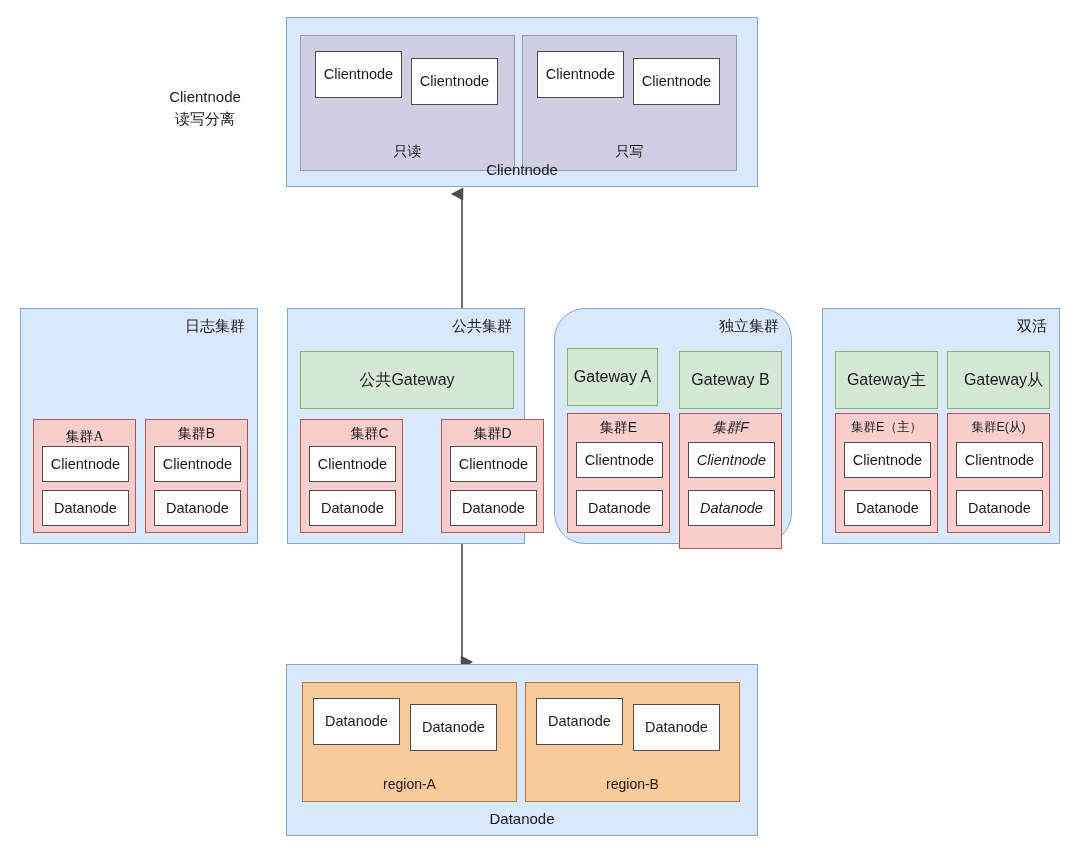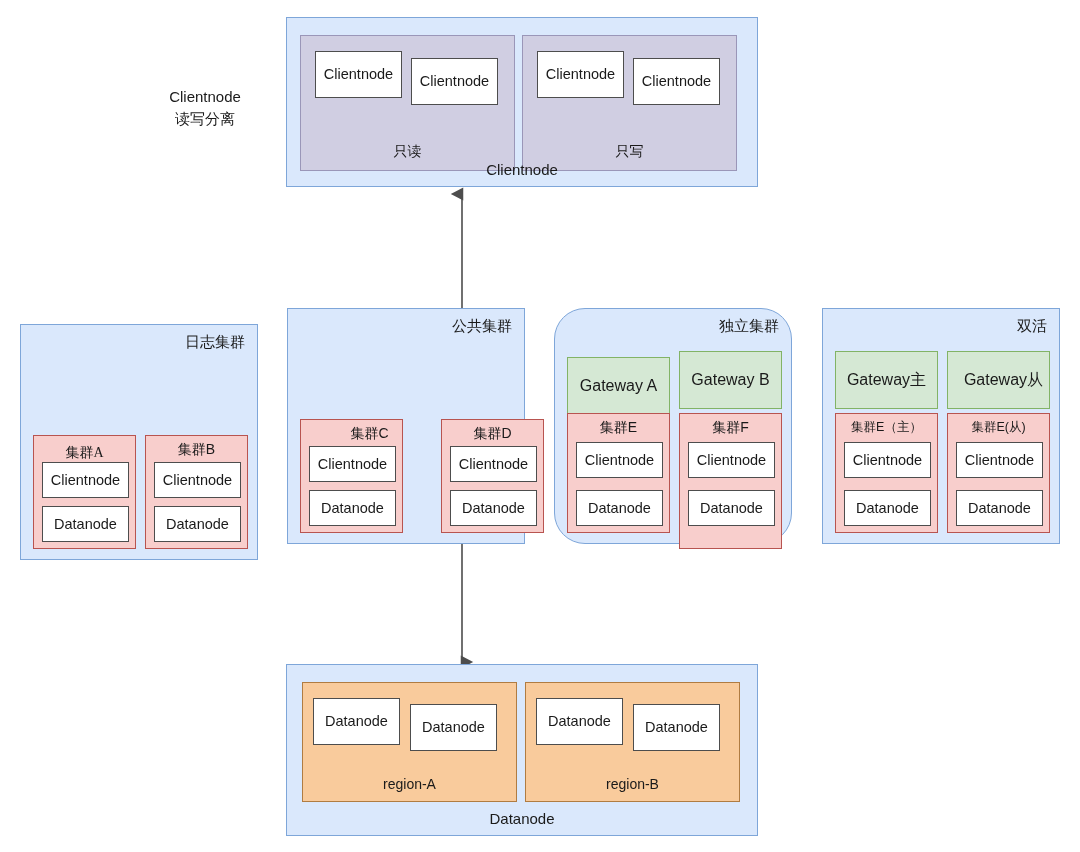--- a/index.html
+++ b/index.html
@@ -141,71 +141,74 @@
 
     <div class="abs purple-box" style="left:235px; top:17px; width:215px; height:136px;">
       <div class="abs white-box" style="left:14px; top:15px; width:87px; height:47px;">Clientnode</div>
       <div class="abs white-box" style="left:110px; top:22px; width:87px; height:47px;">Clientnode</div>
       <div class="group-label" style="bottom:9px;">只写</div>
     </div>
 
     <div class="bottom-caption" style="bottom:8px;">Clientnode</div>
   </div>
 
-  <div class="abs blue-panel" style="left:20px; top:308px; width:238px; height:236px;margin-top:16px;">
+  <div class="abs blue-panel" style="left:20px; top:308px; width:238px; height:236px;">
     <div class="panel-title">日志集群</div>
 
 
     <div class="abs red-box" style="left:12px; top:110px; width:103px; height:114px;">
       <div class="group-label" style="top:8px;font-family:Liberation Serif, serif;">集群A</div>
       <div class="abs white-box" style="left:8px; top:26px; width:87px; height:36px;">Clientnode</div>
       <div class="abs white-box" style="left:8px; top:70px; width:87px; height:36px;">Datanode</div>
     </div>
 
     <div class="abs red-box" style="left:124px; top:110px; width:103px; height:114px;">
       <div class="group-label" style="top:5px;">集群B</div>
       <div class="abs white-box" style="left:8px; top:26px; width:87px; height:36px;">Clientnode</div>
       <div class="abs white-box" style="left:8px; top:70px; width:87px; height:36px;">Datanode</div>
     </div>
   </div>
 
   <div class="abs blue-panel" style="left:287px; top:308px; width:238px; height:236px;">
     <div class="panel-title">公共集群</div>
 
+    <div class="abs green-box" style="left:12px; top:42px; width:214px; height:58px;">
+      <span class="gw-label">公共Gateway</span>
+    </div>
 
     <div class="abs red-box" style="left:12px; top:110px; width:103px; height:114px;">
       <div class="group-label" style="top:5px;margin-left:36px;">集群C</div>
       <div class="abs white-box" style="left:8px; top:26px; width:87px; height:36px;">Clientnode</div>
       <div class="abs white-box" style="left:8px; top:70px; width:87px; height:36px;">Datanode</div>
     </div>
 
     <div class="abs red-box" style="left:124px; top:110px; width:103px; height:114px;margin-left:29px;">
       <div class="group-label" style="top:5px;">集群D</div>
       <div class="abs white-box" style="left:8px; top:26px; width:87px; height:36px;">Clientnode</div>
       <div class="abs white-box" style="left:8px; top:70px; width:87px; height:36px;">Datanode</div>
     </div>
   </div>
 
   <div class="abs blue-panel" style="left:554px; top:308px; width:238px; height:236px;border-radius:31px;">
     <div class="panel-title">独立集群</div>
 
-    <div class="abs green-box" style="left:12px; top:48px; width:103px; height:58px;">
+    <div class="abs green-box" style="left:12px; top:39px; width:91px; height:58px;">
       <span class="gw-label">Gateway A</span>
     </div>
     <div class="abs green-box" style="left:124px; top:42px; width:103px; height:58px;">
       <span class="gw-label">Gateway B</span>
     </div>
 
     <div class="abs red-box" style="left:12px; top:104px; width:103px; height:120px;">
       <div class="group-label" style="top:5px;">集群E</div>
       <div class="abs white-box" style="left:8px; top:28px; width:87px; height:36px;">Clientnode</div>
       <div class="abs white-box" style="left:8px; top:76px; width:87px; height:36px;">Datanode</div>
     </div>
 
-    <div class="abs red-box" style="left:124px; top:104px; width:103px; height:136px;">
+    <div class="abs red-box" style="left:124px; top:104px; width:103px; height:136px;font-style:italic;">
       <div class="group-label" style="top:5px;">集群F</div>
       <div class="abs white-box" style="left:8px; top:28px; width:87px; height:36px;">Clientnode</div>
       <div class="abs white-box" style="left:8px; top:76px; width:87px; height:36px;">Datanode</div>
     </div>
   </div>
 
   <div class="abs blue-panel" style="left:822px; top:308px; width:238px; height:236px;">
     <div class="panel-title">双活</div>
 
     <div class="abs green-box" style="left:12px; top:42px; width:103px; height:58px;">

